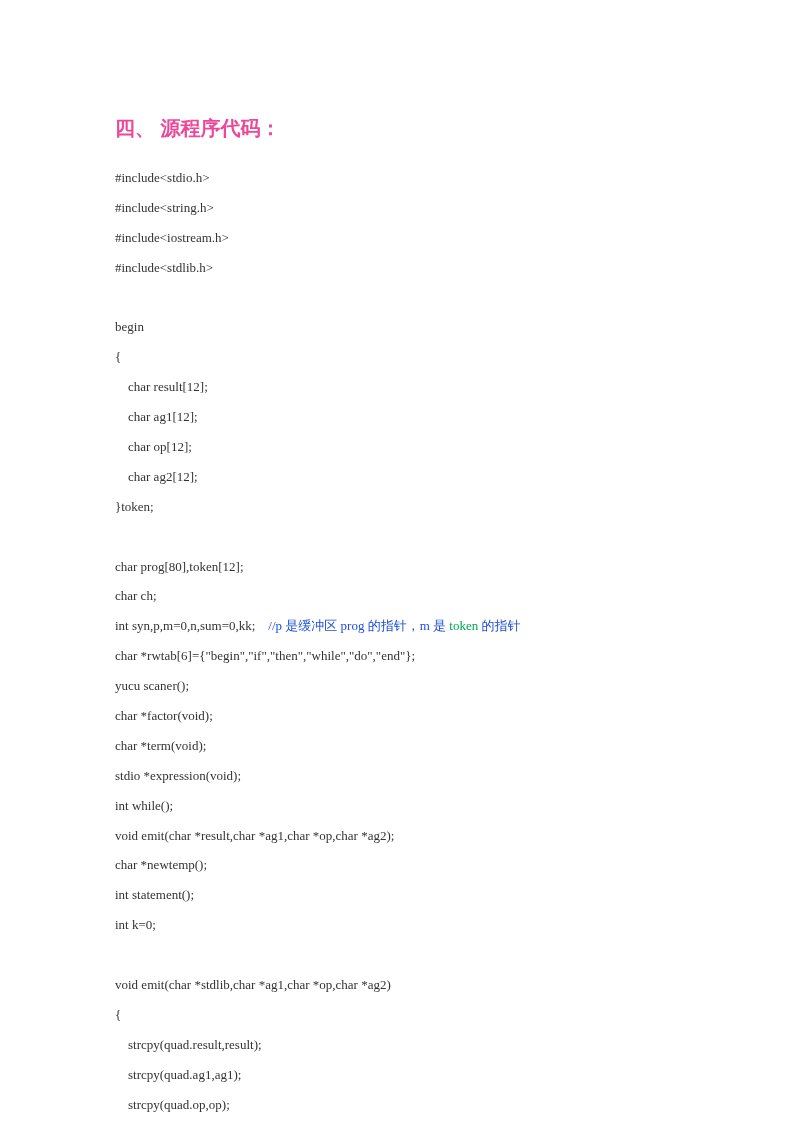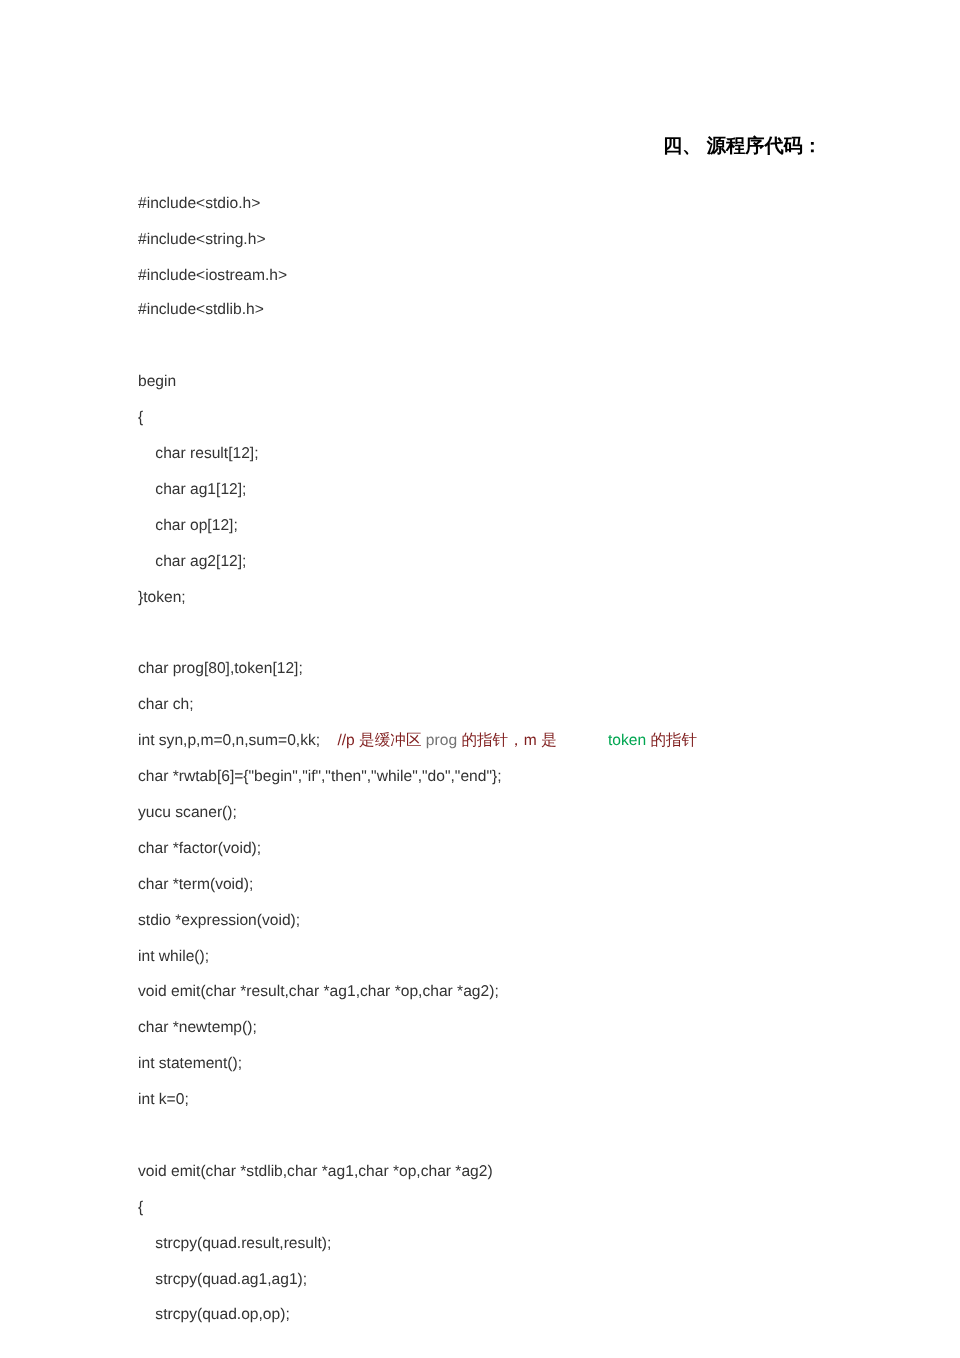--- a/index.html
+++ b/index.html
@@ -11,42 +11,40 @@
       background: #ffffff;
       width: 800px;
       height: 1132px;
       padding: 105px 115px 40px 115px;
       font-family: "Microsoft YaHei", "SimSun", sans-serif;
       font-size: 13px;
       line-height: 2.3;
       color: #333;
     }
     .heading {
-      font-size: 16px;
+      font-size: 20px;
       font-weight: bold;
       margin-bottom: 12px;
-      color: #000000;
-      text-align: right;
+      color: #ec4899;
     }
     .code-line {
-      font-family: Liberation Sans, sans-serif;
+      font-family: Liberation Serif, serif;
       font-size: 13px;
       white-space: pre;
       color: #333;
       line-height: 2.3;
     }
     .comment {
-      color: #7f1d1d;
+      color: #1d4ed8;
     }
     .prog-color {
-      color: #737373;
+      color: #1d4ed8;
     }
     .token-color {
       color: #00a651;
-      margin-left: 39px;
     }
   </style>
 </head>
 <body>
 
 <div class="heading">四、  源程序代码：</div>
 
 <div class="code-line">#include&lt;stdio.h&gt;</div>
 <div class="code-line">#include&lt;string.h&gt;</div>
 <div class="code-line">#include&lt;iostream.h&gt;</div>

